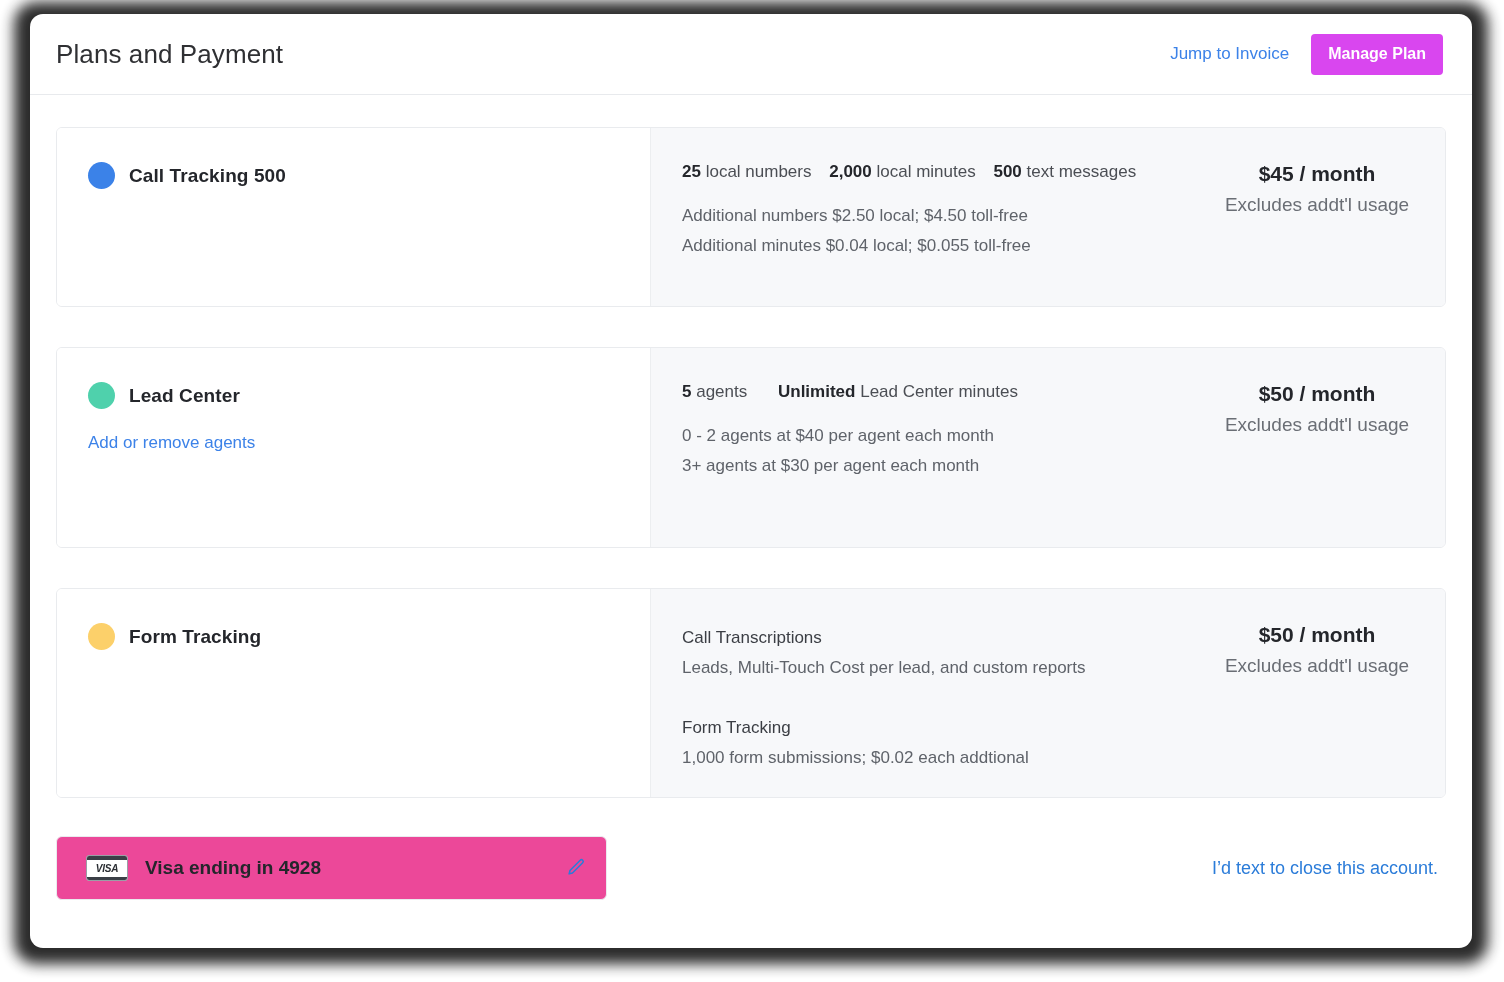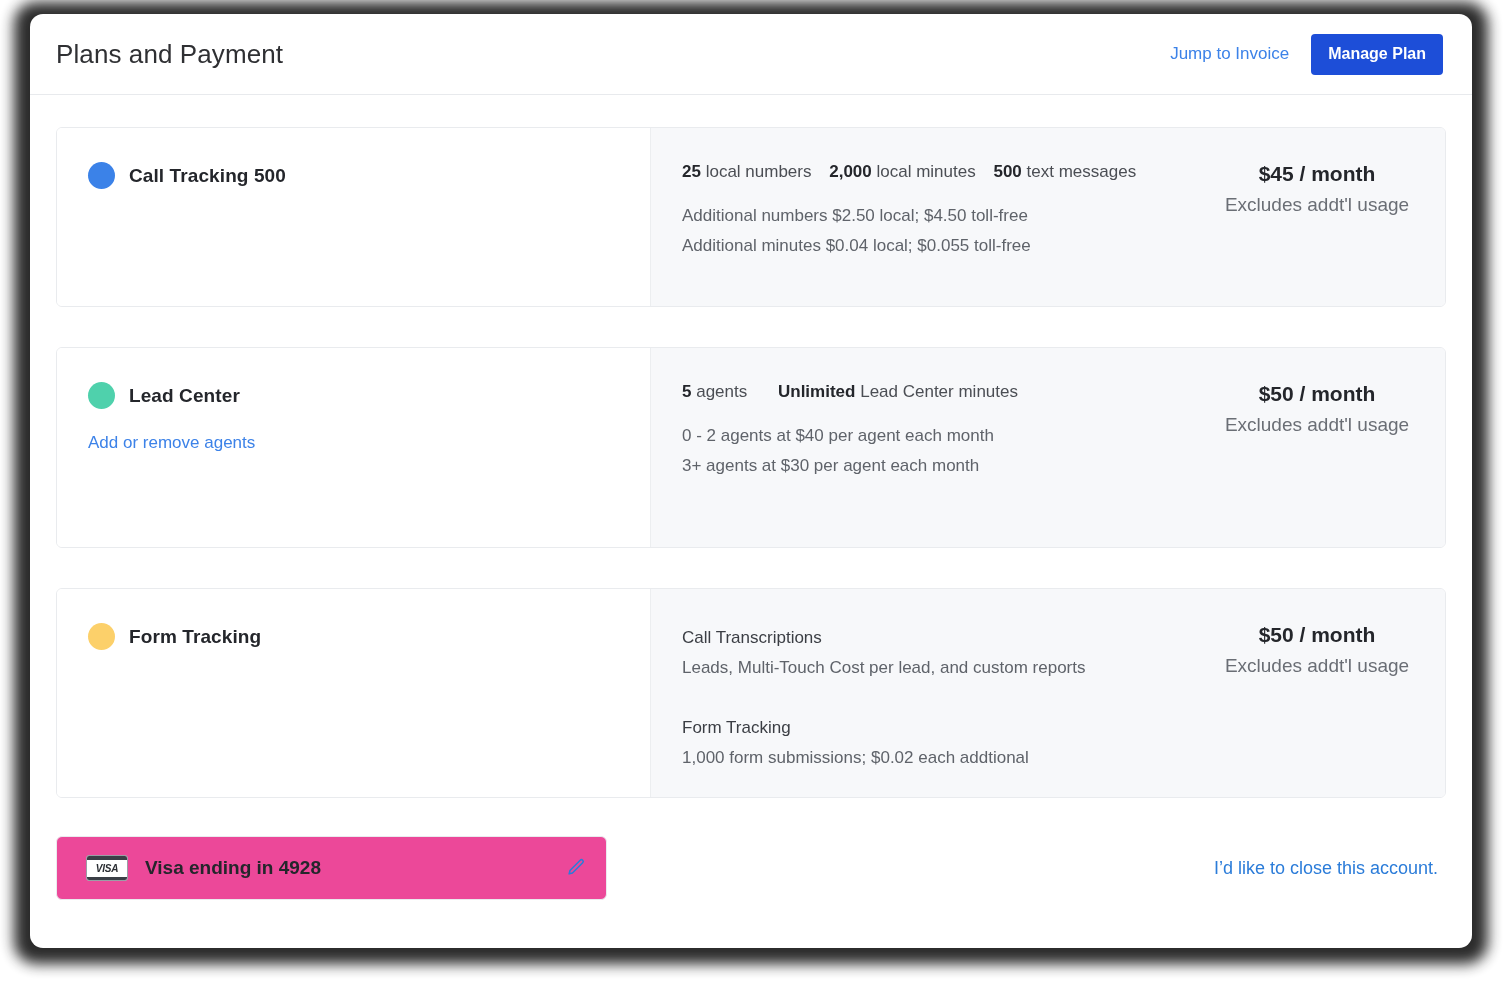--- a/index.html
+++ b/index.html
@@ -69,21 +69,21 @@
   }
 
   .link-invoice {
     font-size: 17px;
     color: #3c82e8;
     text-decoration: none;
     white-space: nowrap;
   }
 
   .btn-manage {
-    background: #1d4ed8;
+    background: #d946ef;
     color: #ffffff;
     font-size: 16px;
     font-weight: 700;
     border: none;
     border-radius: 4px;
     padding: 11px 17px 12px;
     cursor: pointer;
     font-family: "Liberation Sans", sans-serif;
     white-space: nowrap;
   }
@@ -391,18 +391,18 @@
           <span class="visa-badge">
             <span class="visa-text">VISA</span>
           </span>
           <span class="card-label">Visa ending in 4928</span>
           <span class="edit-pencil">
             <svg width="22" height="22" viewBox="0 0 24 24" fill="none" stroke="#2b7cd9" stroke-width="1.7" stroke-linecap="round" stroke-linejoin="round">
               <path d="M16.6 3.6a1.9 1.9 0 0 1 2.7 2.7L8.1 17.5l-3.6.9.9-3.6 11.2-11.2z"></path>
             </svg>
           </span>
         </div>
-        <a class="close-account" href="#">I’d like to close this account.</a>
+        <a class="close-account" href="#">I’d text to close this account.</a>
       </div>
 
     </div>
   </div>
 </div>
 
 </body></html>

